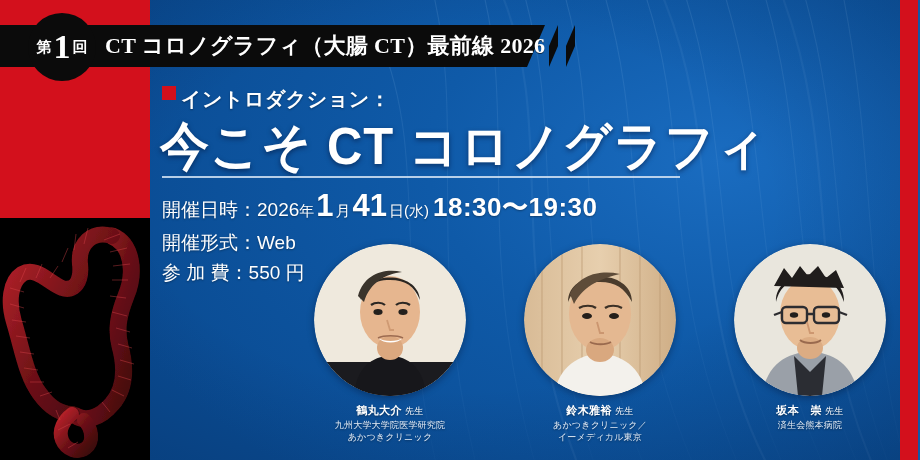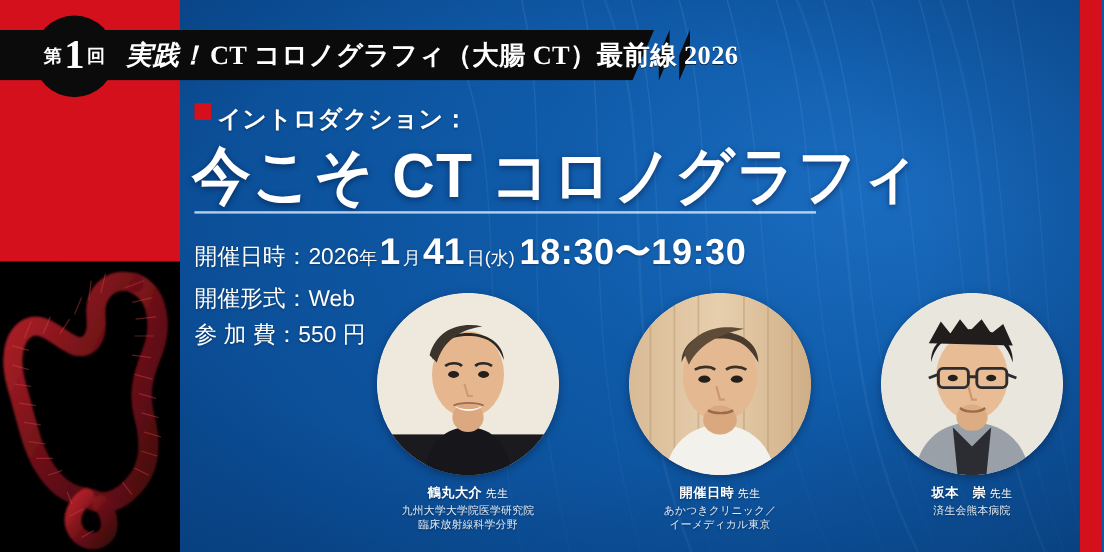--- a/index.html
+++ b/index.html
@@ -106,21 +106,21 @@
   }
 
   
   .info{position:absolute;left:162px;top:190px;z-index:5;color:#fff;}
   .info-row{display:flex;align-items:baseline;white-space:nowrap;
     text-shadow:0 1px 2px rgba(0,0,0,.35);}
   .r1{font-size:19px;font-weight:500;margin-bottom:5px;}
   .r1 .big{font-size:31px;font-weight:800;line-height:1;padding:0 2px;}
   .r1 .mid{font-size:19px;font-weight:500;}
   .r1 .small{font-size:15px;font-weight:500;}
-  .r1 .time{font-size:30px;font-weight:800;letter-spacing:.5px;padding-left:4px;}
+  .r1 .time{font-size:26px;font-weight:800;letter-spacing:.5px;padding-left:4px;}
   .r2,.r3{font-size:19px;font-weight:500;margin-bottom:4px;}
 
   
   .speakers{
     position:absolute;left:300px;top:244px;width:600px;height:216px;z-index:5;
     display:flex;justify-content:space-between;
   }
   .speaker{width:180px;display:flex;flex-direction:column;align-items:center;}
   .photo{
     width:152px;height:152px;border-radius:50%;overflow:hidden;position:relative;
@@ -232,21 +232,20 @@
         <path d="M78 224 L 68 230"></path>
       </g>
     </svg>
   </div>
 
   <div class="titlebar"></div>
   <div class="slash slash-a"></div>
   <div class="slash slash-b"></div>
 
   <div class="titlebar-text">
-    <span class="em">実践！</span>
     <span>CT コロノグラフィ（大腸 CT）最前線 2026</span>
   </div>
 
   <div class="badge">
     <span class="k">第</span>
     <span class="n">1</span>
     <span class="k2">回</span>
   </div>
 
   <div class="sub-head">
@@ -304,21 +303,21 @@
             <path d="M64 94 C 70 100, 83 100, 89 94 C 83 98, 70 98, 64 94 Z" fill="#fff"></path>
             <path d="M64 94 C 70 91, 83 91, 89 94" stroke="#9c6b50" stroke-width="1.6" fill="none"></path>
           </g>
         </svg>
       </div>
       <div class="sp-name">
         <span>鶴丸大介</span><span class="hon">先生</span>
       </div>
       <div class="sp-aff">
         <div>九州大学大学院医学研究院</div>
-        <div>臨床放射線科学分野</div>
+        <div>あかつきクリニック</div>
       </div>
     </div>
 
     <div class="speaker">
       <div class="photo">
         <svg viewBox="0 0 152 152">
           <defs>
             <clipPath id="c2">
                 <circle cx="76" cy="76" r="76"></circle>
               </clipPath>
@@ -346,21 +345,21 @@
             <ellipse cx="63" cy="72" rx="5" ry="3" fill="#241f1b"></ellipse>
             <ellipse cx="90" cy="72" rx="5" ry="3" fill="#241f1b"></ellipse>
             <path d="M55 64 C 60 61, 68 61, 72 64" stroke="#3b3026" stroke-width="2.2" fill="none"></path>
             <path d="M81 64 C 85 61, 93 61, 98 64" stroke="#3b3026" stroke-width="2.2" fill="none"></path>
             <path d="M73 78 L 76 89 L 80 89" stroke="#cb9670" stroke-width="1.8" fill="none"></path>
             <path d="M66 98 C 71 101, 82 101, 87 98" stroke="#9a6a4e" stroke-width="2" fill="none"></path>
           </g>
         </svg>
       </div>
       <div class="sp-name">
-        <span>開催日時</span><span class="hon">先生</span>
+        <span>鈴木雅裕</span><span class="hon">先生</span>
       </div>
       <div class="sp-aff">
         <div>あかつきクリニック／</div>
         <div>イーメディカル東京</div>
       </div>
     </div>
 
     <div class="speaker">
       <div class="photo">
         <svg viewBox="0 0 152 152">

